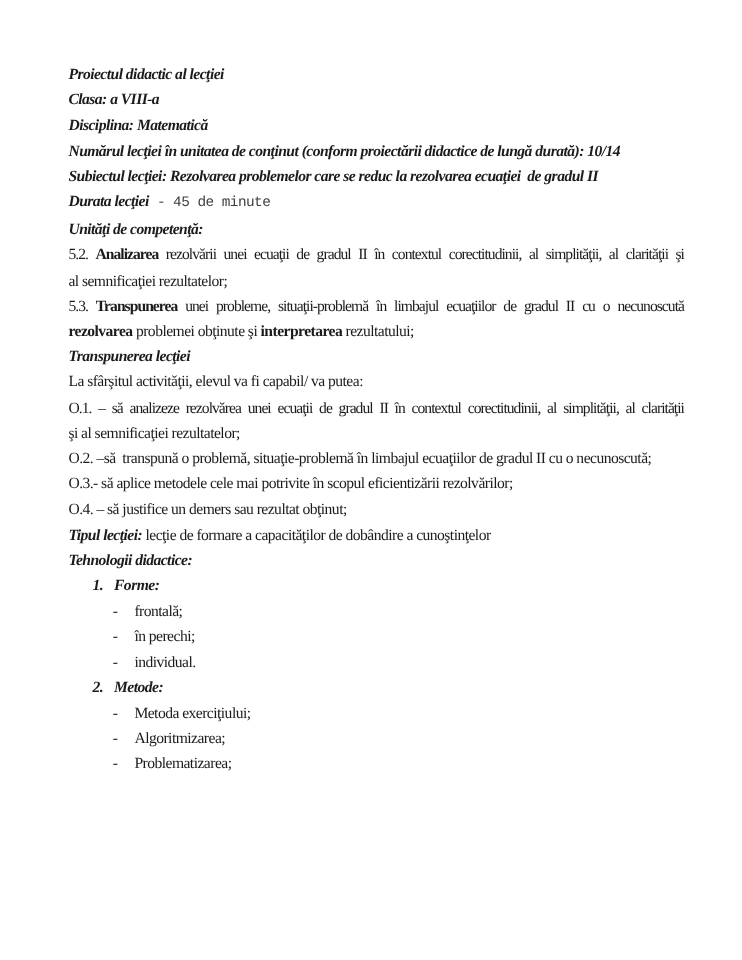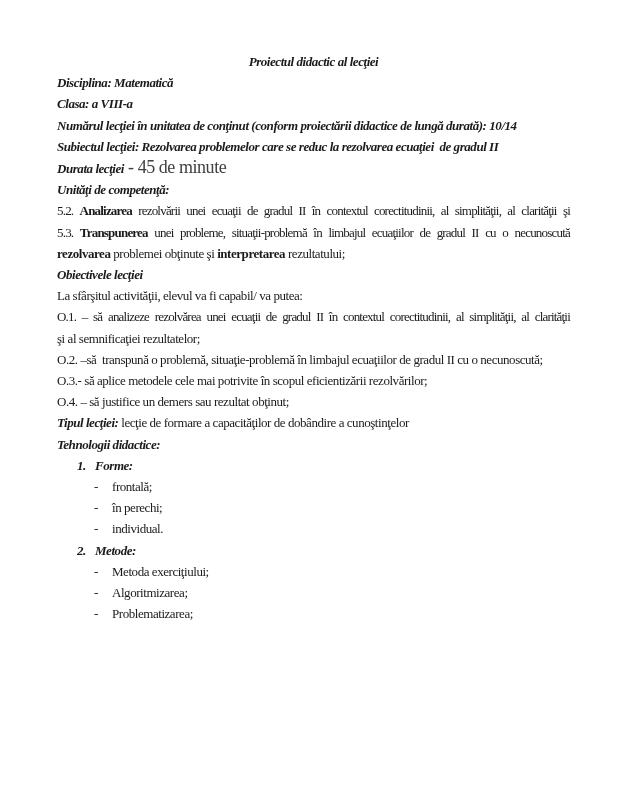--- a/index.html
+++ b/index.html
@@ -19,71 +19,72 @@
   }
   .para { margin: 0; }
   .line { white-space: nowrap; }
   .line.stretch {
     white-space: normal;
     text-align: justify;
     text-align-last: justify;
     letter-spacing: -0.8px;
     word-spacing: -0.5px;
   }
-  .para.title .line { text-align: center; }
+  .para.title .line { text-align: left; }
   .s-bi { font-weight: bold; font-style: italic; }
   .s-b  { font-weight: bold; }
   .s-r  { }
   .s-red { }
   .s-sans {
-    font-family: Liberation Serif, serif;
-    font-size: 18px;
+    font-family: Liberation Mono, monospace;
+    font-size: 12px;
     text-align: right;
   }
   .para.num, .para.dash { display: flex; align-items: baseline; }
   .para.num  { padding-left: 20px; }
   .para.dash { padding-left: 37px; }
   .marker { flex: 0 0 18px; }
   .para.num .marker { font-weight: bold; font-style: italic; }
   .li-text { flex: 1 1 auto; min-width: 0; }
 </style>
 </head>
 <body>
 
 <div class="page" style="background: rgb(255, 255, 255); color: rgb(27, 27, 27);">
     <div class="para title">
       <div class="line"><span class="s-bi">Proiectul didactic al lecţiei</span></div>
     </div>
     <div class="para body">
-      <div class="line"><span class="s-bi">Disciplina: Matematică</span></div>
+      <div class="line"><span class="s-bi">Clasa: a VIII-a</span></div>
     </div>
     <div class="para body">
-      <div class="line"><span class="s-bi">Clasa: a VIII-a</span></div>
+      <div class="line"><span class="s-bi">Disciplina: Matematică</span></div>
     </div>
     <div class="para body">
       <div class="line"><span class="s-bi">Numărul lecţiei în unitatea de conţinut (conform proiectării didactice de lungă durată): 10/14</span></div>
     </div>
     <div class="para body">
       <div class="line"><span class="s-bi">Subiectul lecţiei: Rezolvarea problemelor care se reduc la rezolvarea ecuaţiei &nbsp;de gradul II</span></div>
     </div>
     <div class="para body">
       <div class="line"><span class="s-bi">Durata lecţiei</span><span class="s-sans" style="color: rgb(63, 63, 63);"> - 45 de minute</span></div>
     </div>
     <div class="para body">
       <div class="line"><span class="s-bi">Unităţi de competenţă:</span></div>
     </div>
     <div class="para body">
       <div class="line stretch"><span class="s-r">5.2. </span><span class="s-b">Analizarea</span><span class="s-r"> rezolvării unei ecuaţii de gradul II în contextul corectitudinii, al simplităţii, al clarităţii şi</span></div>
+      <div class="line"><span class="s-r">al semnificaţiei rezultatelor;</span></div>
     </div>
     <div class="para body">
       <div class="line stretch"><span class="s-r">5.3. </span><span class="s-b">Transpunerea</span><span class="s-r"> unei probleme, situaţii-problemă în limbajul ecuaţiilor de gradul II cu o necunoscută</span></div>
       <div class="line"><span class="s-b">rezolvarea</span><span class="s-r"> problemei obţinute şi </span><span class="s-b">interpretarea</span><span class="s-r"> rezultatului;</span></div>
     </div>
     <div class="para body">
-      <div class="line"><span class="s-bi">Obiectivele lecţiei</span></div>
+      <div class="line"><span class="s-bi">Transpunerea lecţiei</span></div>
     </div>
     <div class="para body">
       <div class="line"><span class="s-r">La sfârşitul activităţii, elevul va fi capabil/ va putea:</span></div>
     </div>
     <div class="para body">
       <div class="line stretch"><span class="s-r">O.1. – să analizeze rezolvărea unei ecuaţii de gradul II în contextul corectitudinii, al simplităţii, al clarităţii</span></div>
       <div class="line"><span class="s-r">şi al semnificaţiei rezultatelor;</span></div>
     </div>
     <div class="para body">
       <div class="line"><span class="s-r">O.2. –să &nbsp;transpună o problemă, situaţie-problemă în limbajul ecuaţiilor de gradul II cu o necunoscută;</span></div>

